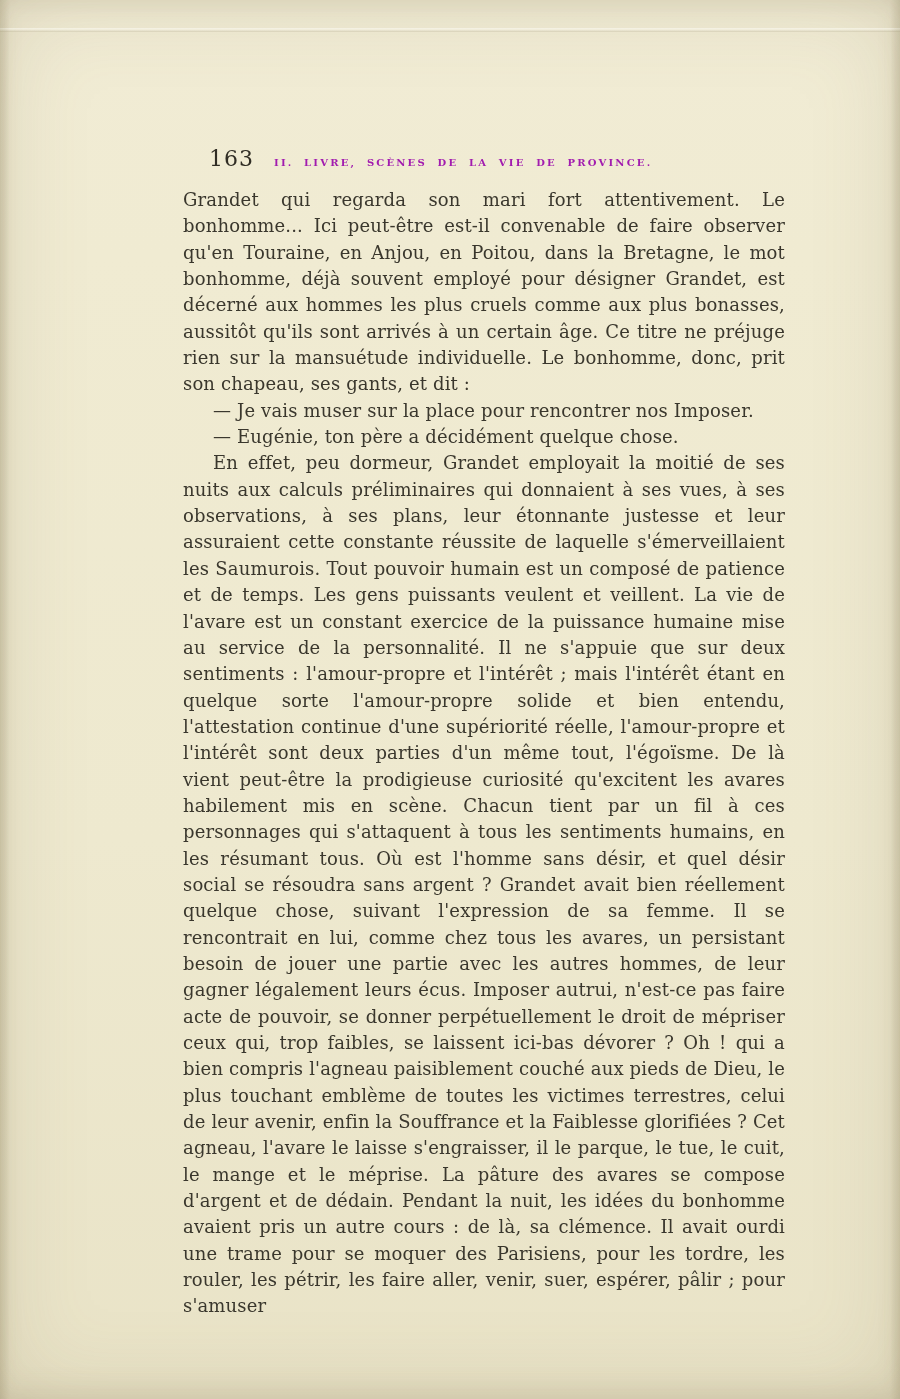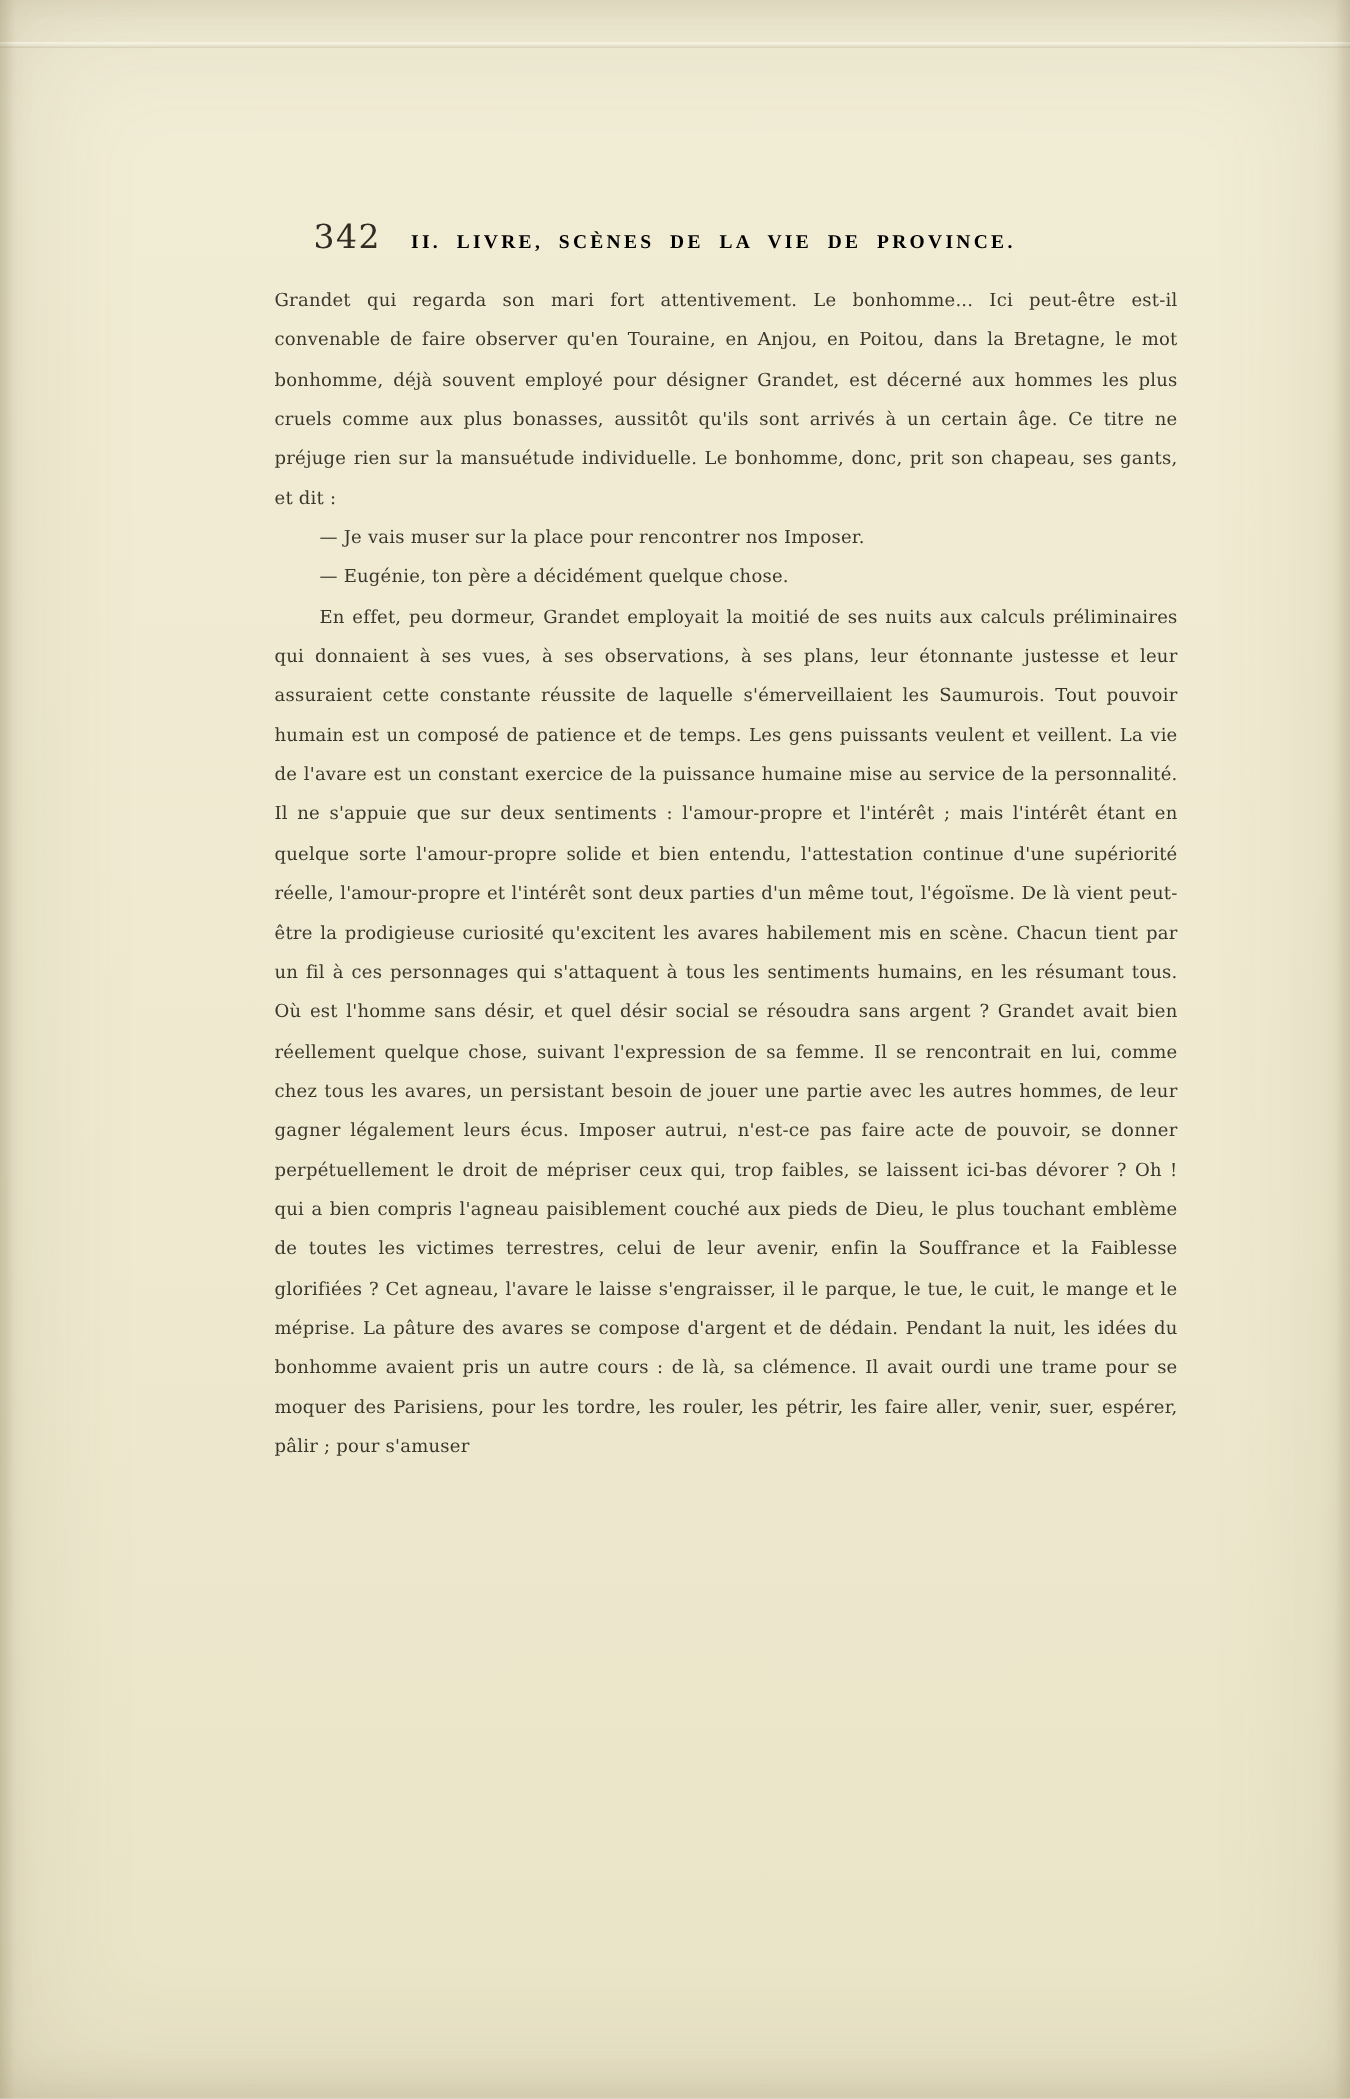--- a/index.html
+++ b/index.html
@@ -58,29 +58,28 @@
     margin: 0 0 16px 26px;
     white-space: nowrap;
   }
   .page-number {
     font-size: 22px;
     font-weight: 400;
     color: #302d24;
     letter-spacing: 1px;
   }
   .running-header {
-    font-size: 13px;
+    font-size: 10px;
     font-weight: 700;
     letter-spacing: 2.2px;
     word-spacing: 5px;
-    color: #000000;
-    font-family: Liberation Serif, serif;
+    color: #a21caf;
   }
   .body-text {
-    font-size: 12px;
+    font-size: 18px;
     line-height: 26.35px;
     text-align: justify;
     letter-spacing: 0.15px;
     color: #3a372d;
   }
   .body-text p {
     margin: 0;
     padding: 0;
   }
   .body-text p.indent {
@@ -91,21 +90,21 @@
 <body>
 
 <div class="page">
   <div class="crease"></div>
   <div class="edge-shade-left"></div>
   <div class="edge-shade-right"></div>
 
   <div class="content">
 
     <div class="header">
-      <span class="page-number">342</span>
+      <span class="page-number">163</span>
       <span class="running-header">II. LIVRE, SCÈNES DE LA VIE DE PROVINCE.</span>
     </div>
 
     <div class="body-text">
       <p>Grandet qui regarda son mari fort attentivement. Le bonhomme... Ici peut-être est-il convenable de faire observer qu'en Touraine, en Anjou, en Poitou, dans la Bretagne, le mot bonhomme, déjà souvent employé pour désigner Grandet, est décerné aux hommes les plus cruels comme aux plus bonasses, aussitôt qu'ils sont arrivés à un certain âge. Ce titre ne préjuge rien sur la mansuétude individuelle. Le bonhomme, donc, prit son chapeau, ses gants, et dit :</p>
       <p class="indent">— Je vais muser sur la place pour rencontrer nos Imposer.</p>
       <p class="indent">— Eugénie, ton père a décidément quelque chose.</p>
       <p class="indent">En effet, peu dormeur, Grandet employait la moitié de ses nuits aux calculs préliminaires qui donnaient à ses vues, à ses observations, à ses plans, leur étonnante justesse et leur assuraient cette constante réussite de laquelle s'émerveillaient les Saumurois. Tout pouvoir humain est un composé de patience et de temps. Les gens puissants veulent et veillent. La vie de l'avare est un constant exercice de la puissance humaine mise au service de la personnalité. Il ne s'appuie que sur deux sentiments : l'amour-propre et l'intérêt ; mais l'intérêt étant en quelque sorte l'amour-propre solide et bien entendu, l'attestation continue d'une supériorité réelle, l'amour-propre et l'intérêt sont deux parties d'un même tout, l'égoïsme. De là vient peut-être la prodigieuse curiosité qu'excitent les avares habilement mis en scène. Chacun tient par un fil à ces personnages qui s'attaquent à tous les sentiments humains, en les résumant tous. Où est l'homme sans désir, et quel désir social se résoudra sans argent ? Grandet avait bien réellement quelque chose, suivant l'expression de sa femme. Il se rencontrait en lui, comme chez tous les avares, un persistant besoin de jouer une partie avec les autres hommes, de leur gagner légalement leurs écus. Imposer autrui, n'est-ce pas faire acte de pouvoir, se donner perpétuellement le droit de mépriser ceux qui, trop faibles, se laissent ici-bas dévorer ? Oh ! qui a bien compris l'agneau paisiblement couché aux pieds de Dieu, le plus touchant emblème de toutes les victimes terrestres, celui de leur avenir, enfin la Souffrance et la Faiblesse glorifiées ? Cet agneau, l'avare le laisse s'engraisser, il le parque, le tue, le cuit, le mange et le méprise. La pâture des avares se compose d'argent et de dédain. Pendant la nuit, les idées du bonhomme avaient pris un autre cours : de là, sa clémence. Il avait ourdi une trame pour se moquer des Parisiens, pour les tordre, les rouler, les pétrir, les faire aller, venir, suer, espérer, pâlir ; pour s'amuser</p>
     </div>
 

